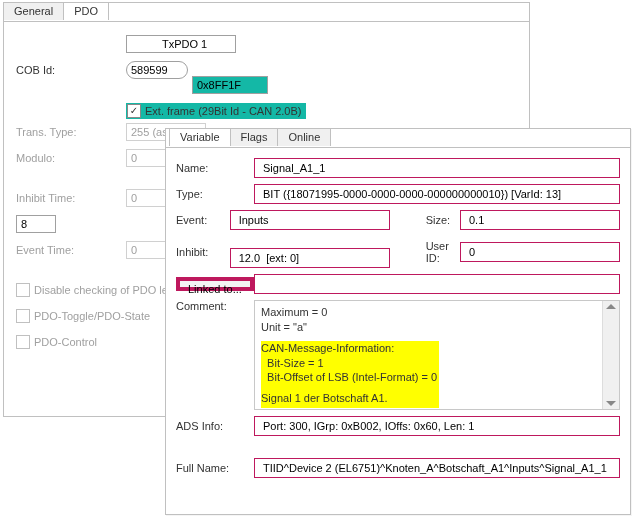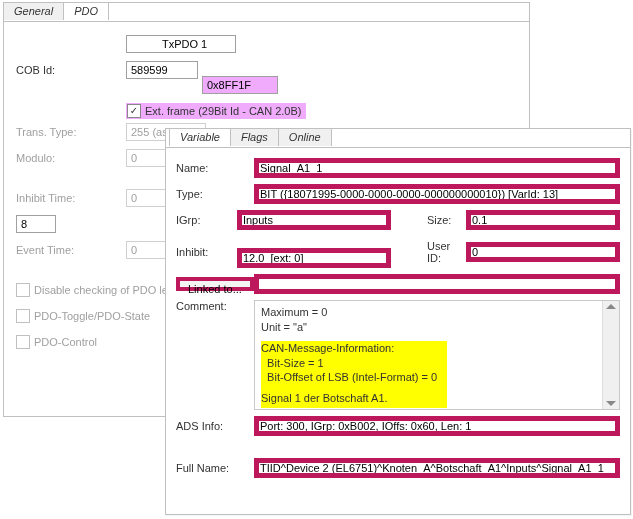--- a/index.html
+++ b/index.html
@@ -20,21 +20,20 @@
     left: 3px; top: 2px;
     width: 525px;
     height: 413px;
     border: 1px solid #c0c0c0;
     background: #fff;
   }
   .tabs {
     position: absolute;
     left: -1px; top: -1px;
     display: flex;
-    font-style: italic;
   }
   .tab {
     border: 1px solid #c0c0c0;
     border-bottom: none;
     padding: 2px 10px 3px 10px;
     background: #fff;
     margin-right: -1px;
     cursor: default;
   }
   .tab.inactive { background: #f0f0f0; }
@@ -56,21 +55,21 @@
   }
   .row .lbl.dim { color: #a0a0a0; }
   input.tb {
     border: 1px solid #a0a0a0;
     height: 18px;
     padding: 0 4px;
     font: inherit;
     box-sizing: border-box;
   }
   input.tb.dim { color: #a0a0a0; border-color:#d0d0d0; }
-  .hl { background: #f0abfc; margin-top: 30px; }
+  .hl { background: #14b8a6; margin-top: 30px; }
   .checkbox {
     width: 12px; height: 12px;
     border: 1px solid #888;
     display: inline-flex;
     align-items: center; justify-content: center;
     font-size: 10px;
     line-height: 1;
     background: #fff;
     margin-right: 4px;
   }
@@ -90,24 +89,24 @@
   .panel-right .content {
     position: absolute;
     left: 0; right: 0; top: 18px; bottom: 0;
     border-top: 1px solid #c0c0c0;
     padding: 10px 10px;
   }
   .vr { display:flex; align-items:center; margin-bottom:6px; }
   .vr .vl { width: 78px; }
   .vr .vl2 { width: 50px; text-align:left; margin-left:36px; }
   input.ro {
-    border: 5px solid #be185d;
+    border: 1px solid #be185d;
     background: #fff;
     height: 20px;
-    padding: 0 1px;
+    padding: 0 8px;
     font: inherit;
     box-sizing: border-box;
     flex: 1;
   }
   .btn {
     border: 4px solid #be185d;
     background: #f3f3f3;
     padding: 2px 8px;
     font: inherit;
     cursor: default;
@@ -129,41 +128,41 @@
   }
   .comment-box .scroll::before, .comment-box .scroll::after{
     content:""; position:absolute; left:3px; width:0;height:0;
     border-left:5px solid transparent; border-right:5px solid transparent;
   }
   .comment-box .scroll::before{ top:3px; border-bottom:5px solid #888;}
   .comment-box .scroll::after{ bottom:3px; border-top:5px solid #888;}
   .hlblock {
     background:#ffff00;
     display:inline-block;
-    padding:0 10px 2px 0;
+    padding:0 2px 2px 0;
   }
 
   .spacer { height: 16px; }
 </style>
 </head>
 <body>
 
 <div class="panel-left">
   <div class="tabs">
     <div class="tab inactive">General</div>
     <div class="tab">PDO</div>
   </div>
   <div class="content">
     <div class="row">
       <span class="lbl"></span>
       <input class="tb" style="width: 110px; padding-left: 35px;" value="TxPDO 1">
     </div>
     <div class="row">
       <span class="lbl">COB Id:</span>
-      <input class="tb" style="width: 72px;" value="589599">
+      <input class="tb" style="width: 62px; border-radius: 9px;" value="589599">
       <input class="tb hl" style="width: 76px; margin-left: 4px;" value="0x8FF1F">
     </div>
     <div class="row">
       <span class="lbl"></span>
       <span class="hl" style="display:inline-flex;align-items:center;padding:1px 4px 1px 1px">
         <span class="checkbox">✓</span>
         <span>Ext. frame (29Bit Id - CAN 2.0B)</span>
       </span>
     </div>
 
@@ -219,21 +218,21 @@
 
     <div class="vr">
       <span class="vl">Name:</span>
       <input class="ro" value="Signal_A1_1" style="">
     </div>
     <div class="vr">
       <span class="vl">Type:</span>
       <input class="ro" value="BIT ({18071995-0000-0000-0000-000000000010}) [VarId: 13]" style="">
     </div>
     <div class="vr">
-      <span class="vl">IGrp:</span>
+      <span class="vl">Event:</span>
       <input class="ro" style="flex: 0 0 130px;" value="Inputs">
       <span class="vl2">Size:</span>
       <input class="ro" value="0.1" style="">
     </div>
     <div class="vr">
       <span class="vl">Inhibit:</span>
       <input class="ro" style="flex: 0 0 130px; margin-top: 12px;" value="12.0  [ext: 0]">
       <span class="vl2">User ID:</span>
       <input class="ro" value="0" style="">
     </div>

